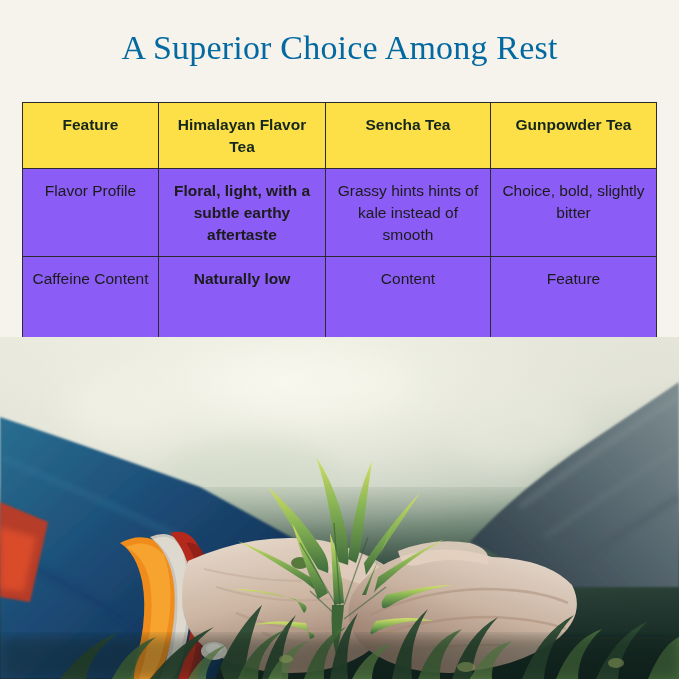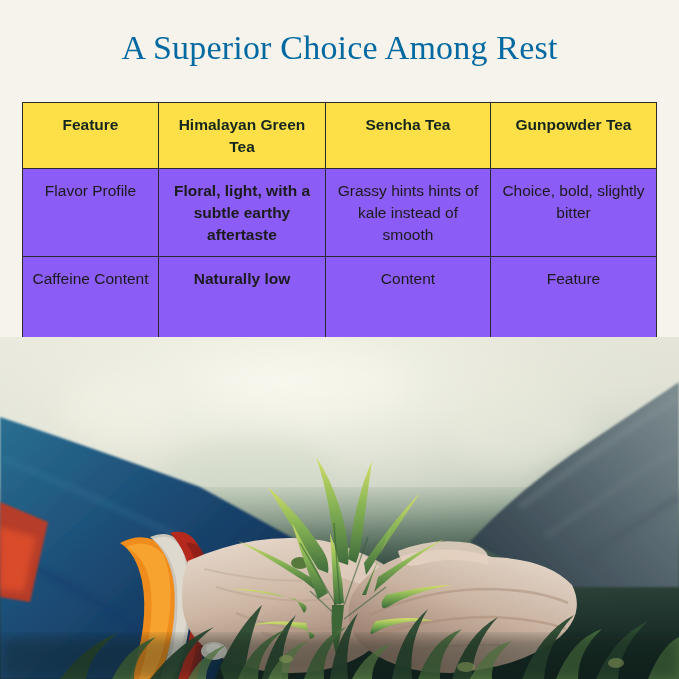--- a/index.html
+++ b/index.html
@@ -118,21 +118,21 @@
     <table class="compare">
       <colgroup>
         <col class="c0">
           <col class="c1">
           <col class="c2">
           <col class="c3">
       </colgroup>
       <tbody>
         <tr class="head">
           <td>Feature</td>
-          <td>Himalayan Green Tea</td>
+          <td>Himalayan Flavor Tea</td>
           <td>Sencha Tea</td>
           <td>Gunpowder Tea</td>
         </tr>
 
         <tr class="body-row row-flavor">
           <td class="feature-col">Flavor Profile</td>
           <td class="highlight-col">Floral, light, with a subtle earthy aftertaste</td>
           <td>Grassy hints hints of kale instead of smooth</td>
           <td>Choice, bold, slightly bitter</td>
         </tr>

